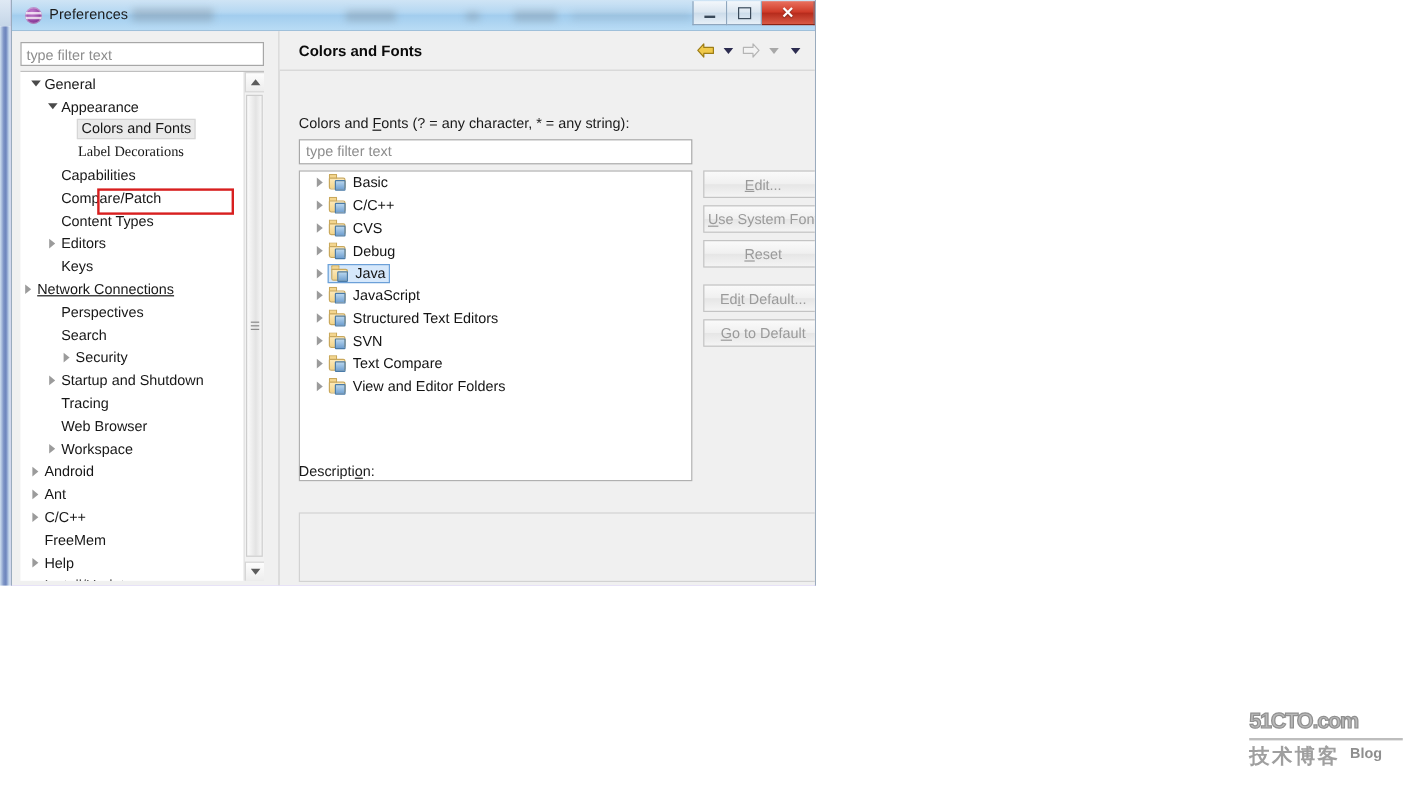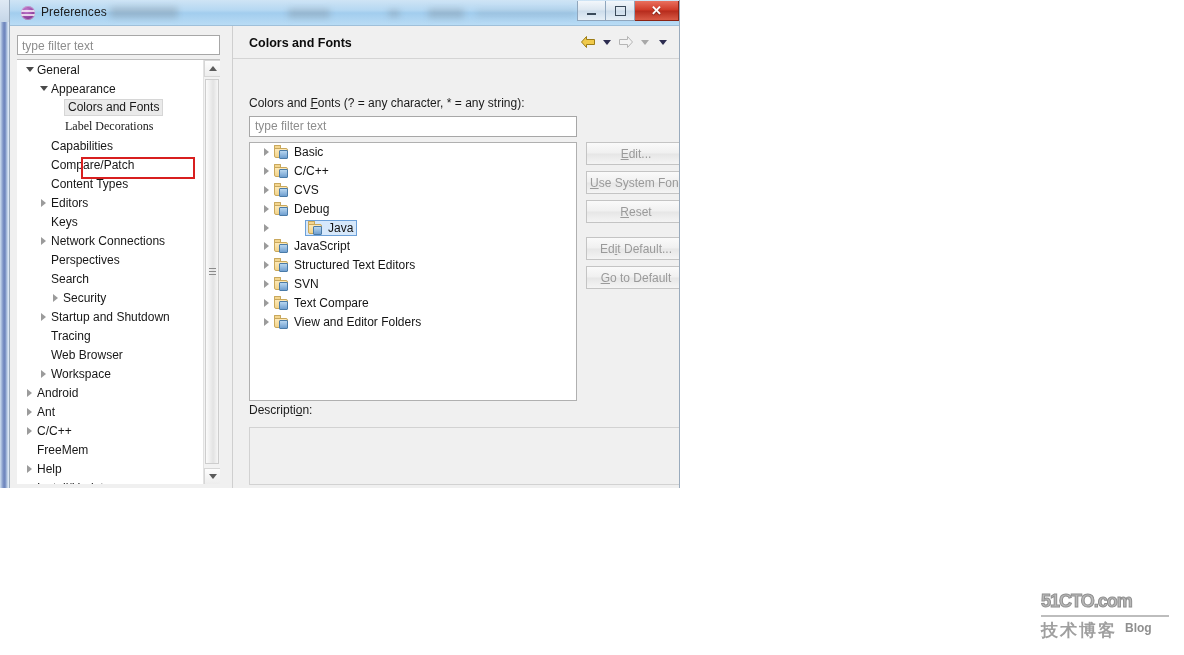--- a/index.html
+++ b/index.html
@@ -389,21 +389,21 @@
               <div class="tree-row" style="padding-left: 20px;">
                 <span class="tw">
                   <span class="arrow-collapsed"></span>
                 </span>
                 <span class="tree-label">Editors</span>
               </div>
               <div class="tree-row" style="padding-left: 20px;">
                 <span class="tw"></span>
                 <span class="tree-label">Keys</span>
               </div>
-              <div class="tree-row" style="padding-left: 20px;">
+              <div class="tree-row" style=" text-decoration: underline;">
                 <span class="tw">
                   <span class="arrow-collapsed"></span>
                 </span>
                 <span class="tree-label">Network Connections</span>
               </div>
               <div class="tree-row" style="padding-left: 20px; align-items: center;">
                 <span class="tw"></span>
                 <span class="tree-label">Perspectives</span>
               </div>
               <div class="tree-row" style="padding-left: 20px;">
@@ -569,21 +569,21 @@
                     <span class="body"></span>
                     <span class="ov"></span>
                   </span>
                   <span class="cat-text">Debug</span>
                 </span>
               </div>
               <div class="cat-row">
                 <span class="tw">
                   <span class="arrow-collapsed"></span>
                 </span>
-                <span class="cat-selwrap" style="display: flex; align-items: center; margin-left: 32px;">
+                <span class="cat-selwrap" style="display: flex; align-items: center;">
                   <span class="folder-icon">
                     <span class="tab"></span>
                     <span class="body"></span>
                     <span class="ov"></span>
                   </span>
                   <span class="cat-text">Java</span>
                 </span>
               </div>
               <div class="cat-row">
                 <span class="tw">
@@ -674,21 +674,21 @@
               <span class="u">i</span>
               <span>t Default...</span>
             </div>
             <div class="btn">
               <span></span>
               <span class="u">G</span>
               <span>o to Default</span>
             </div>
           </div>
 
-        <div class="fld-label" style="left:16px; top:377px;">
+        <div class="fld-label" style="left:16px; top:360px;">
           <span>Descripti</span><span class="u">o</span><span>n:</span>
         </div>
 
         <div class="desc-box"></div>
 
       </div>
     </div>
   </div>
 
   <div class="wm-51cto">

